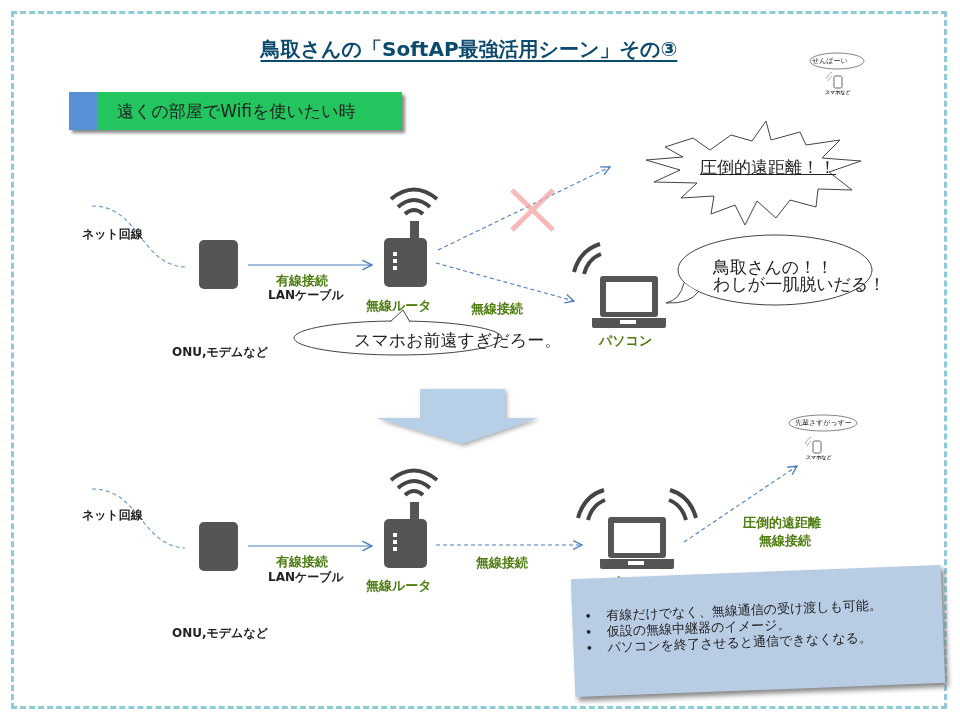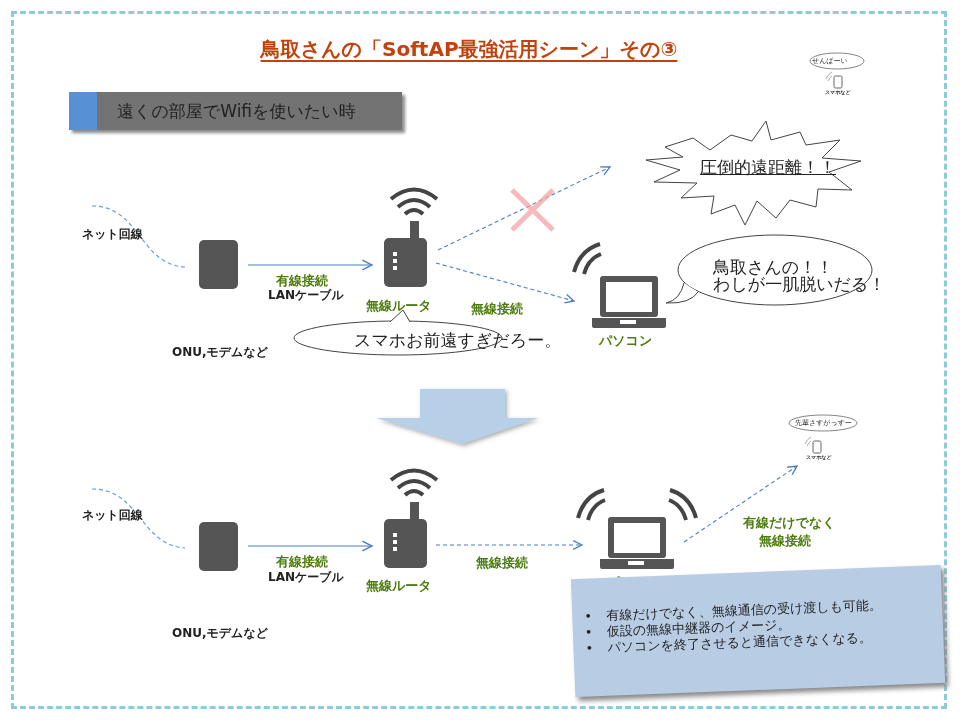--- a/index.html
+++ b/index.html
@@ -3,23 +3,23 @@
 <meta charset="utf-8">
 <style>
   html, body { margin:0; padding:0; }
   body { width:960px; height:720px; position:relative; background:#fff; overflow:hidden;
          font-family:"DejaVu Sans", sans-serif; color:#222; }
   .frame { position:absolute; left:11px; top:11px; width:936px; height:698px;
            border:3px dashed #8ecbd9; box-sizing:border-box; }
   .frame::after { content:""; position:absolute; inset:-3px; border:3px dashed transparent; }
   .abs { position:absolute; }
   .title { left:0; width:938px; top:36px; text-align:center; font-size:20px; font-weight:bold;
-           color:#c2410c; }
+           color:#0c4a6e; }
   .title span { text-decoration:underline; text-decoration-thickness:2px; text-underline-offset:4px; }
-  .section { left:69px; top:92px; width:333px; height:38px; background:#737373;
+  .section { left:69px; top:92px; width:333px; height:38px; background:#22c55e;
              box-shadow:3px 3px 3px #8a8a8a; }
   .section .bar { position:absolute; left:0; top:0; width:28px; height:38px; background:#5890d6; }
   .section .txt { position:absolute; left:48px; top:8px; font-size:17px; color:#222; }
   .lbl { font-size:12px; font-weight:bold; color:#222; white-space:nowrap;margin-top:48px; }
   .lbl13 { font-size:13px; font-weight:bold; color:#4d7c0f; white-space:nowrap; }
   .bubble-text { font-size:17px; color:#222; white-space:nowrap; }
   .note { left:573px; top:572px; width:370px; height:118px; background:#b8cce4;
           transform:rotate(-2.2deg); box-shadow:3px 4px 5px #888; }
   .note ul { margin:0; padding:0; list-style:none; position:absolute; left:12px; top:30px; }
   .note li { font-size:13px; line-height:16px; color:#222; white-space:nowrap; }
@@ -155,21 +155,21 @@
 <div class="abs" style="left:812px;top:56px;font-size:7px;">せんぱーい</div>
 <div class="abs" style="left:825px;top:89px;font-size:5px;font-weight:bold;">スマホなど</div>
 
 <div class="abs lbl" style="left:82px;top:459px;">ネット回線</div>
 <div class="abs lbl" style="left:268px;top:521px;">LANケーブル</div>
 <div class="abs lbl13" style="left:276px;top:553px;">有線接続</div>
 <div class="abs lbl" style="left:172px;top:577px;">ONU,モデムなど</div>
 <div class="abs lbl13" style="left:366px;top:577px;">無線ルータ</div>
 <div class="abs lbl13" style="left:476px;top:554px;">無線接続</div>
 <div class="abs lbl13" style="left:607px;top:573px;">パソコン</div>
-<div class="abs lbl13" style="left:743px;top:514px;">有線だけでなく</div>
+<div class="abs lbl13" style="left:743px;top:514px;">圧倒的遠距離</div>
 <div class="abs lbl13" style="left:759px;top:532px;">無線接続</div>
 <div class="abs" style="left:795px;top:418px;font-size:7px;">先輩さすがっすー</div>
 <div class="abs" style="left:806px;top:454px;font-size:5px;font-weight:bold;">スマホなど</div>
 
 <div class="abs note">
   <ul>
     <li>有線だけでなく、無線通信の受け渡しも可能。</li>
     <li>仮設の無線中継器のイメージ。</li>
     <li>パソコンを終了させると通信できなくなる。</li>
   </ul>

